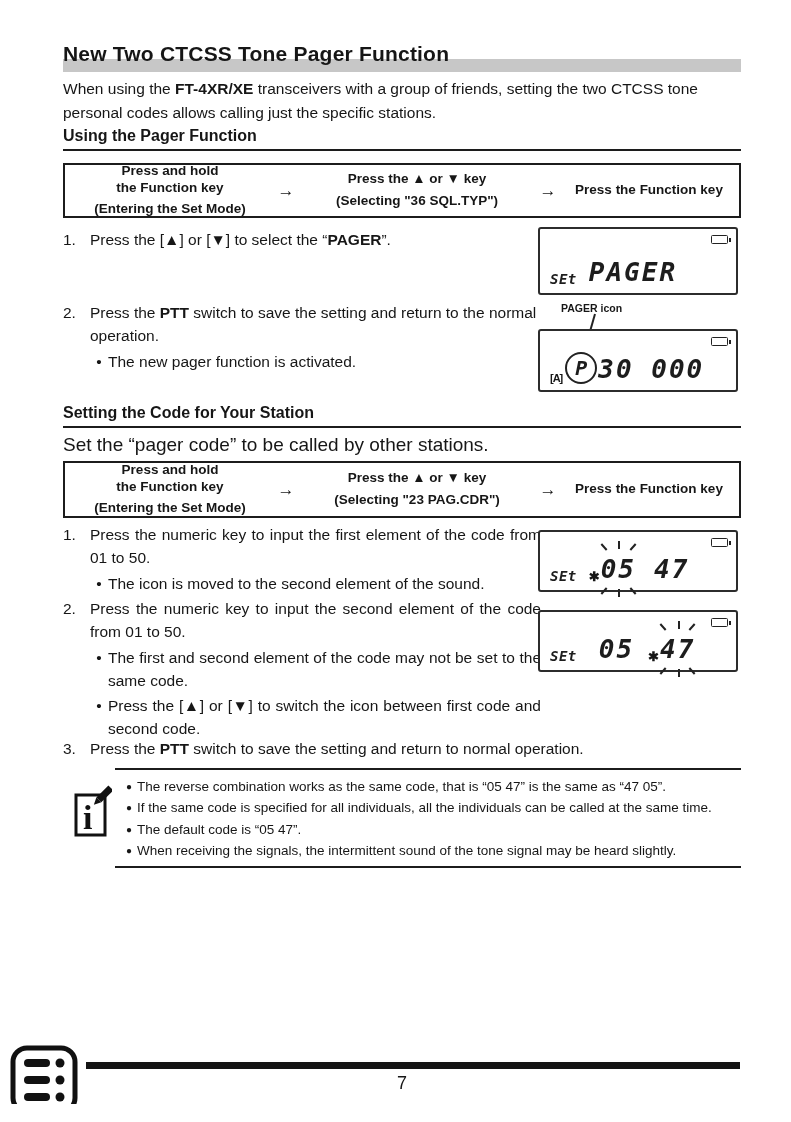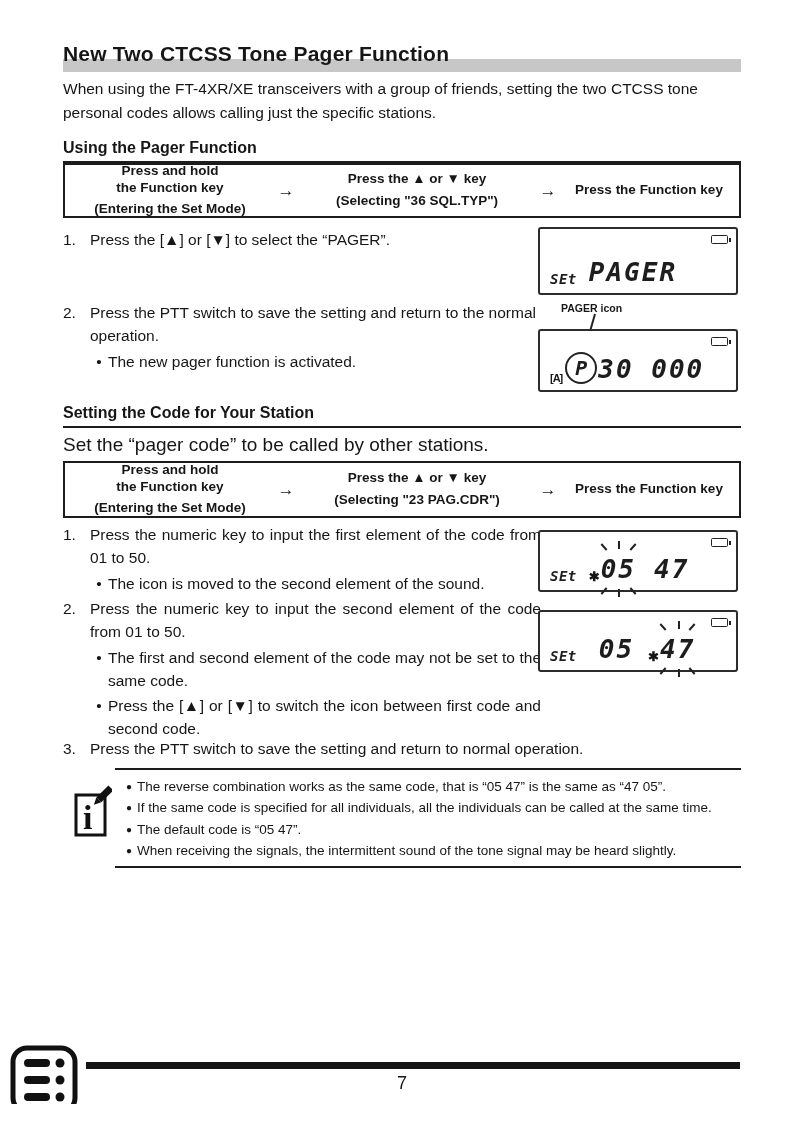--- a/index.html
+++ b/index.html
@@ -7,24 +7,24 @@
   .page {
     position:relative; width:791px; height:1104px; background:#ffffff;
     font-family:"Liberation Sans", sans-serif; color:#161616; overflow:hidden;
   }
   
   .title-wrap { position:absolute; left:63px; top:42px; width:678px; height:30px; }
   .title-bar { position:absolute; left:0; right:0; bottom:0; height:13px; background:#c7c7c7; }
   .title-text { position:relative; z-index:1; font-size:21px; font-weight:bold; letter-spacing:0.2px; }
   
   .intro { position:absolute; left:63px; top:77px; width:678px; font-size:15.5px; line-height:1.55; }
-  .b { font-weight:normal; }
+  .b { font-weight:bold; }
   .h2 { position:absolute; left:63px; width:678px; font-size:16px; font-weight:bold;
         padding-bottom:4px; border-bottom:2px solid #1c1c1c; }
-  .h2a { top:127px;margin-top:12px; } .h2b { top:404px; }
+  .h2a { top:127px; } .h2b { top:404px; }
   .intro2 { position:absolute; left:63px; top:434px; width:678px; font-size:19px; }
   
   .procbox { position:absolute; left:63px; width:678px; border:2px solid #1c1c1c;
              display:flex; align-items:center; padding:5px 6px; }
   .procbox.p1 { top:163px; height:55px; } .procbox.p2 { top:461px; height:57px; }
   .pcell { text-align:center; font-weight:bold; font-size:13.5px; line-height:1.25; position:relative; }
   .pcell .sub { margin-top:5px; }
   .c1 { width:198px; } .c2 { width:228px; } .c3 { flex:1; }
   .parrow { width:34px; text-align:center; font-size:17px; font-weight:bold; }
   

